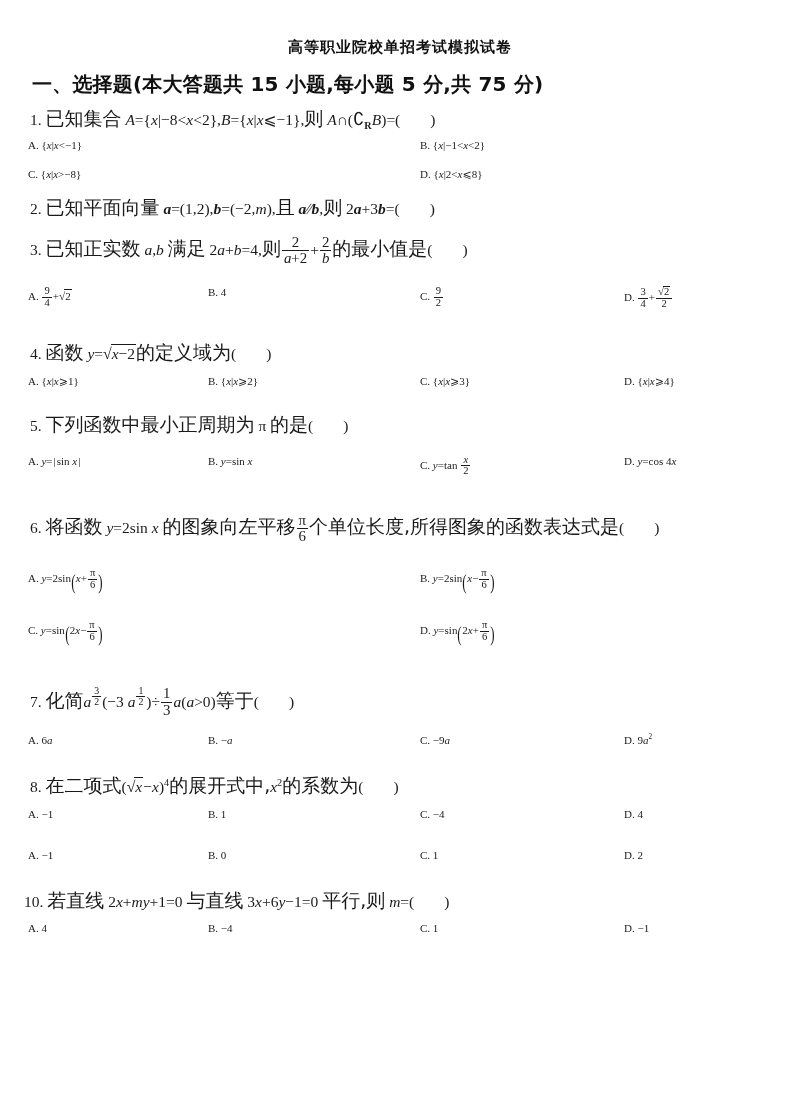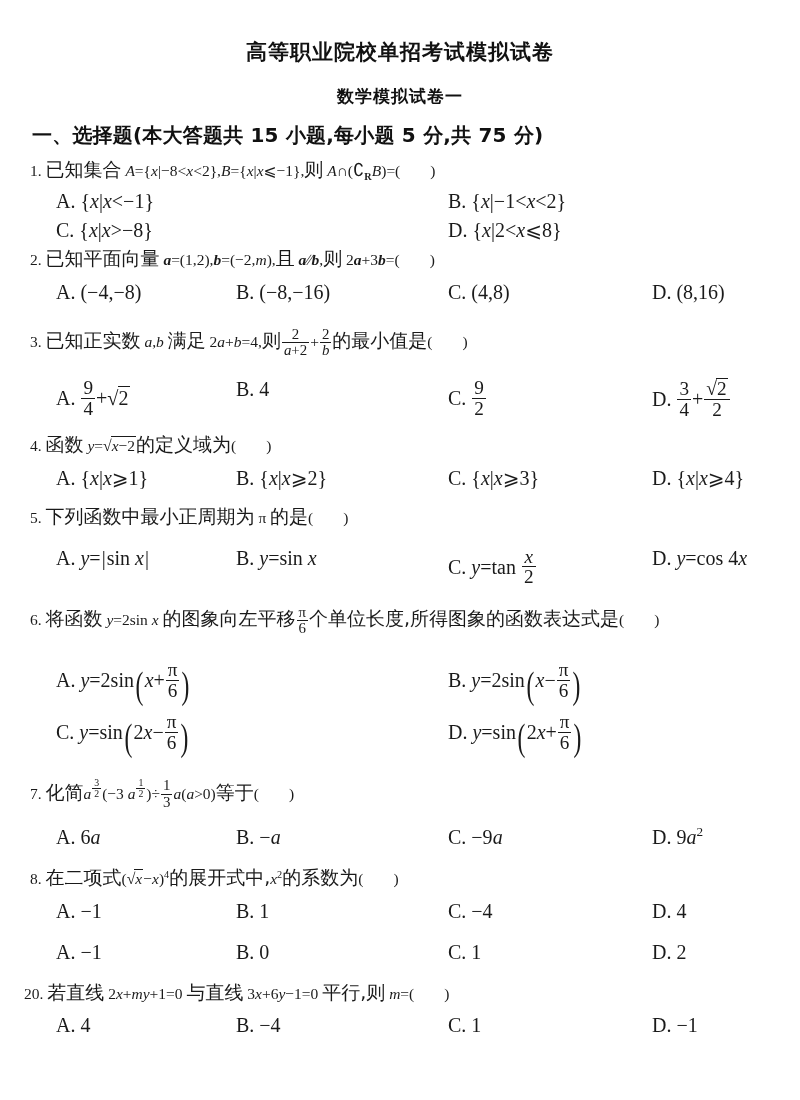--- a/index.html
+++ b/index.html
@@ -14,21 +14,21 @@
     position:relative;
     width:800px;height:1100px;
     padding:0;
     box-sizing:border-box;
   }
   
   .doc-title{
     text-align:center;
     font-family:"DejaVu Sans","Liberation Sans",sans-serif;
     font-weight:bold;
-    font-size:21px;
+    font-size:15px;
     letter-spacing:1px;
     margin:38px 0 0 0;
     color:#111;
   }
   .doc-subtitle{
     text-align:center;
     font-family:"DejaVu Sans","Liberation Sans",sans-serif;
     font-weight:bold;
     font-size:17px;
     letter-spacing:1px;
@@ -45,23 +45,23 @@
   }
   
   .q{ margin:0; }
   .stem{
     font-size:15.5px;
     line-height:1.15;
     margin-left:30px;
     white-space:nowrap;
   }
   .opts{
-    margin-left:56px;
+    margin-left:28px;
     position:relative;
-    font-size:20px;
+    font-size:11px;
     line-height:1.15;
     white-space:nowrap;
   }
   .opts.cols4 .o{ position:absolute; top:0; }
   .opts.cols4 .o:nth-child(1){ left:0px; }
   .opts.cols4 .o:nth-child(2){ left:180px; }
   .opts.cols4 .o:nth-child(3){ left:392px; }
   .opts.cols4 .o:nth-child(4){ left:596px; }
   .opts.cols2 .o{ position:absolute; top:0; }
   .opts.cols2 .o:nth-child(1){ left:0px; }
@@ -102,21 +102,20 @@
   .abs{ display:inline-block; padding:0 1px; }
   .cmpl{ font-size:1.15em; font-family:"DejaVu Sans",sans-serif; }
   .gap{ display:inline-block; width:30px; }
 </style>
 </head>
 <body>
 
 <div class="page">
 
   <div class="doc-title">高等职业院校单招考试模拟试卷</div>
-  <div class="doc-subtitle">数学模拟试卷一</div>
   <div class="section-heading">一、选择题(本大答题共 15 小题,每小题 5 分,共 75 分)</div>
 
   <div class="q">
     <div class="stem" style="margin-top:10px;">
       <span>1.</span>
       <span class="cjk">已知集合</span>
       <span class="mi">A</span>={<span class="mi">x</span>|−8&lt;<span class="mi">x</span>&lt;2},<span class="mi">B</span>={<span class="mi">x</span>|<span class="mi">x</span>⩽−1},<span class="cjk">则</span>
       <span class="mi">A</span>∩(<span class="cmpl">∁</span><sub><b>R</b></sub><span class="mi">B</span>)=(<span class="gap"></span>)
     </div>
     <div class="opts cols2" style="height:29px;margin-top:9px;">
@@ -129,26 +128,20 @@
     </div>
   </div>
 
   <div class="q">
     <div class="stem" style="margin-top:0;">
       <span>2.</span>
       <span class="cjk">已知平面向量</span>
       <span class="mb">a</span>=(1,2),<span class="mb">b</span>=(−2,<span class="mi">m</span>),<span class="cjk">且</span>
       <span class="mb">a</span>∕∕<span class="mb">b</span>,<span class="cjk">则</span> 2<span class="mb">a</span>+3<span class="mb">b</span>=(<span class="gap"></span>)
     </div>
-    <div class="opts cols4" style="height:30px;margin-top:11px;">
-      <span class="o">A. (−4,−8)</span>
-      <span class="o">B. (−8,−16)</span>
-      <span class="o">C. (4,8)</span>
-      <span class="o">D. (8,16)</span>
-    </div>
   </div>
 
   <div class="q">
     <div class="stem" style="margin-top:16px;">
       <span>3.</span>
       <span class="cjk">已知正实数</span>
       <span class="mi">a</span>,<span class="mi">b</span> <span class="cjk">满足</span>
       2<span class="mi">a</span>+<span class="mi">b</span>=4,<span class="cjk">则</span><span class="frac"><span class="num">2</span><span class="den"><span class="mi">a</span>+2</span></span>+<span class="frac"><span class="num">2</span><span class="den"><span class="mi">b</span></span></span><span class="cjk">的最小值是</span>(<span class="gap"></span>)
     </div>
     <div class="opts cols4" style="height:42px;margin-top:20px;">
@@ -233,21 +226,21 @@
     <div class="opts cols4" style="height:30px;margin-top:11px;">
       <span class="o">A. −1</span>
       <span class="o">B. 0</span>
       <span class="o">C. 1</span>
       <span class="o">D. 2</span>
     </div>
   </div>
 
   <div class="q">
     <div class="stem" style="margin-top:11px;margin-left:24px;">
-      <span>20.</span>
+      <span>10.</span>
       <span class="cjk">若直线</span> 2<span class="mi">x</span>+<span class="mi">my</span>+1=0 <span class="cjk">与直线</span> 3<span class="mi">x</span>+6<span class="mi">y</span>−1=0 <span class="cjk">平行,则</span> <span class="mi">m</span>=(<span class="gap"></span>)
     </div>
     <div class="opts cols4" style="height:30px;margin-top:11px;">
       <span class="o">A. 4</span>
       <span class="o">B. −4</span>
       <span class="o">C. 1</span>
       <span class="o">D. −1</span>
     </div>
   </div>
 

